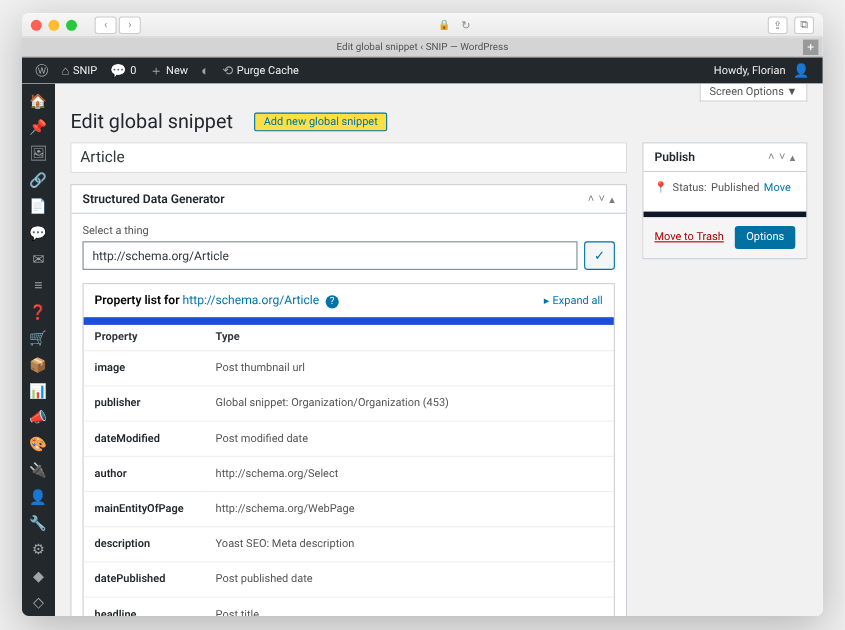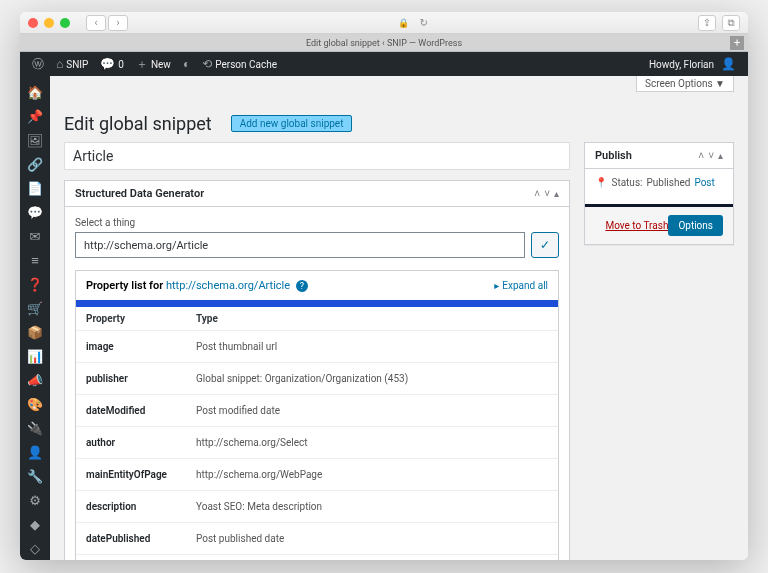--- a/index.html
+++ b/index.html
@@ -16,24 +16,24 @@
 .tl-right-btn{width:18px;height:16px;border:1px solid #ccc;border-radius:3px;background:#fff;font-size:10px;color:#888;display:flex;align-items:center;justify-content:center}
 .tab-strip{height:18px;background:#d4d4d4;border-bottom:1px solid #bbb;display:flex;align-items:center;justify-content:center;font-size:9px;color:#555;position:relative}
 .tab-plus{position:absolute;right:4px;width:14px;height:14px;background:#999;color:#fff;display:flex;align-items:center;justify-content:center;font-size:11px}
 .wp-adminbar{height:24px;background:#23282d;display:flex;align-items:center;color:#eee;font-size:10px;padding:0 6px}
 .wp-adminbar .ab-item{display:flex;align-items:center;gap:3px;padding:0 6px;cursor:pointer;height:100%}
 .ab-icon{font-size:12px;color:#a0a5aa}
 .ab-spacer{flex:1}
 .wp-body{flex:1;display:flex;overflow:hidden;background:#f1f1f1}
 .wp-sidebar{width:30px;background:#23282d;display:flex;flex-direction:column;padding-top:4px}
 .wp-sidebar .menu-item{height:26px;display:flex;align-items:center;justify-content:center;color:#a0a5aa;font-size:13px;cursor:pointer}
-.wp-content{flex:1;padding:21px 14px;overflow-y:auto;position:relative}
+.wp-content{flex:1;padding:8px 14px;overflow-y:auto;position:relative}
 .screen-options{position:absolute;top:0;right:14px;background:#fff;border:1px solid #ccd0d4;border-top:none;padding:2px 8px;font-size:10px;color:#555;cursor:pointer}
 .page-heading{font-size:18px;font-weight:400;color:#23282d;margin:16px 0 8px;display:flex;align-items:center;gap:19px}
-.page-heading .add-new{border:1px solid #0071a1;color:#0071a1;background:#7dd3fc;padding:2px 8px;font-size:10px;border-radius:2px;cursor:pointer}
+.page-heading .add-new{border:1px solid #0071a1;color:#0071a1;background:#fde047;padding:2px 8px;font-size:10px;border-radius:2px;cursor:pointer}
 .columns{display:flex;gap:14px;align-items:flex-start}
 .col-main{flex:1}
 .col-side{width:150px}
 .title-input{width:100%;height:28px;border:1px solid #ddd;background:#fff;padding:0 8px;font-size:14px;color:#32373c;margin-bottom:10px}
 .postbox{background:#fff;border:1px solid #ccd0d4;box-shadow:0 1px 1px rgba(0,0,0,.04);margin-bottom:23px}
 .postbox-header{display:flex;align-items:center;justify-content:space-between;border-bottom:1px solid #ccd0d4;padding:6px 10px}
 .postbox-header h2{font-size:11px;font-weight:600;color:#23282d}
 .postbox-ctrls{display:flex;gap:4px;color:#787c82;font-size:10px}
 .postbox-ctrls span{cursor:pointer}
 .postbox-body{padding:10px}
@@ -47,21 +47,21 @@
 .prop-head a{color:#0073aa;text-decoration:none}
 .help-icon{display:inline-flex;width:12px;height:12px;border-radius:50%;background:#0073aa;color:#fff;font-size:9px;align-items:center;justify-content:center;margin-left:3px}
 .expand{color:#0073aa;font-size:10px;cursor:pointer;display:flex;align-items:center;gap:3px}
 .prop-table{width:100%;font-size:10px;border-collapse:collapse}
 .prop-table th{text-align:left;padding:6px 10px;border-bottom:1px solid #eee;font-weight:700;color:#32373c}
 .prop-table td{padding:10px 10px;border-bottom:1px solid #eee;color:#555}
 .prop-table td.pn{font-weight:600;color:#23282d;width:110px}
 .publish-body{padding:8px 10px;font-size:10px}
 .pub-status{display:flex;align-items:center;gap:4px;color:#555;margin-bottom:8px}
 .pub-status a{color:#0073aa;text-decoration:none}
-.pub-actions{display:flex;justify-content:flex-end;align-items:center;border-top:3px solid #0f172a;padding:8px 10px;background:#f5f5f5}
+.pub-actions{display:flex;justify-content:space-between;align-items:center;border-top:5px solid #0f172a;padding:8px 10px;background:#f5f5f5}
 .trash-link{color:#a00;text-decoration:underline;font-size:10px;cursor:pointer}
 .update-btn{background:#0071a1;color:#fff;border:none;padding:5px 10px;font-size:10px;border-radius:3px;cursor:pointer}
 .pin-icon{font-size:10px;color:#82878c}
 </style>
 </head>
 <body>
 
 <div class="mac-window">
   <div class="mac-titlebar">
     <div class="tl-dot tl-red"></div>
@@ -99,21 +99,21 @@
       </div>
     <div class="ab-item">
         <span class="ab-icon">＋</span>
         <span>New</span>
       </div>
     <div class="ab-item">
         <span class="ab-icon">◐</span>
       </div>
     <div class="ab-item">
         <span class="ab-icon">⟲</span>
-        <span>Person Cache</span>
+        <span>Purge Cache</span>
       </div>
     <div class="ab-spacer"></div>
     <div class="ab-item">
         <span>Howdy, Florian</span>
         <span class="ab-icon" style="margin-left:4px">👤</span>
       </div>
   </div>
 
   <div class="wp-body">
     <div class="wp-sidebar">
@@ -230,21 +230,21 @@
                 <span>˄</span>
                 <span>˅</span>
                 <span>▴</span>
               </div>
             </div>
             <div class="publish-body">
               <div class="pub-status">
                 <span class="pin-icon">📍</span>
                 <span>Status:</span>
                 <span>Published</span>
-                <a>Post</a>
+                <a>Move</a>
               </div>
             </div>
             <div class="pub-actions">
               <span class="trash-link">Move to Trash</span>
               <button class="update-btn">Options</button>
             </div>
           </div>
         </div>
       </div>
     </div>

